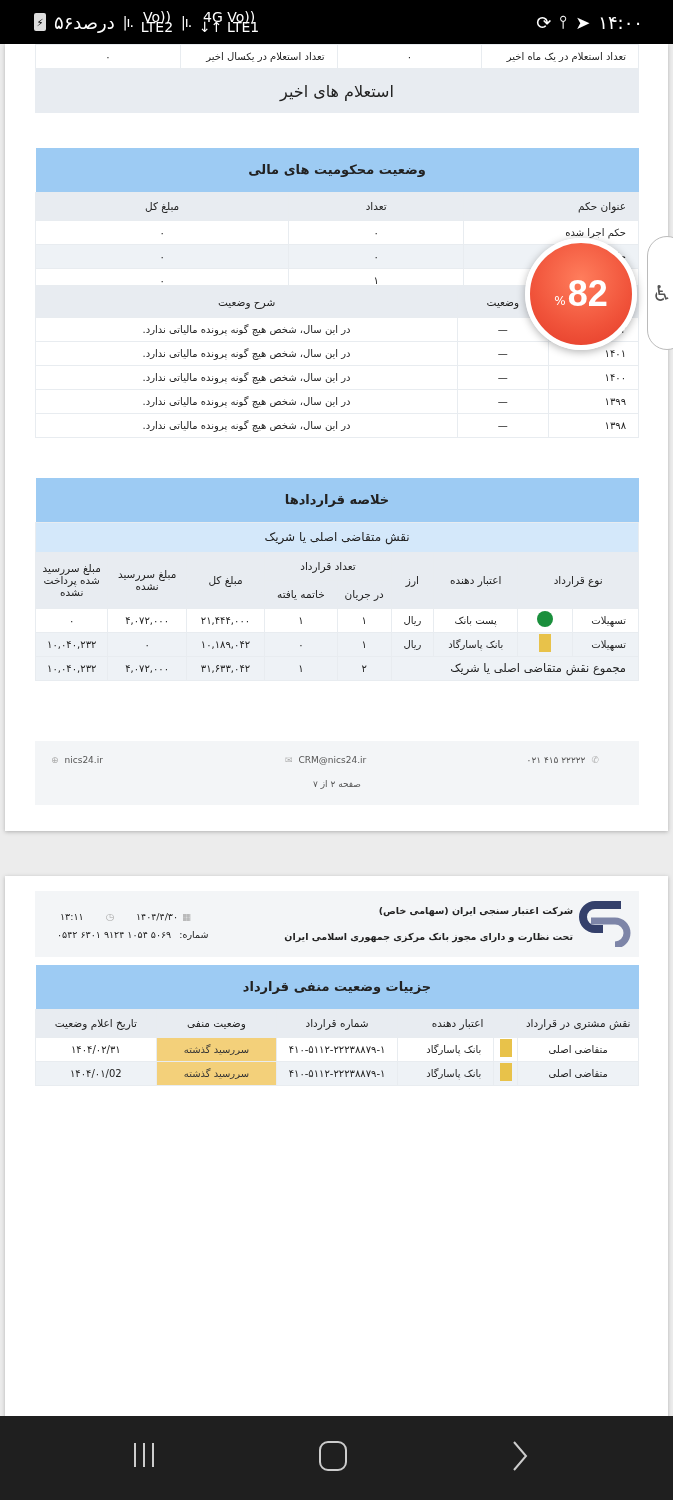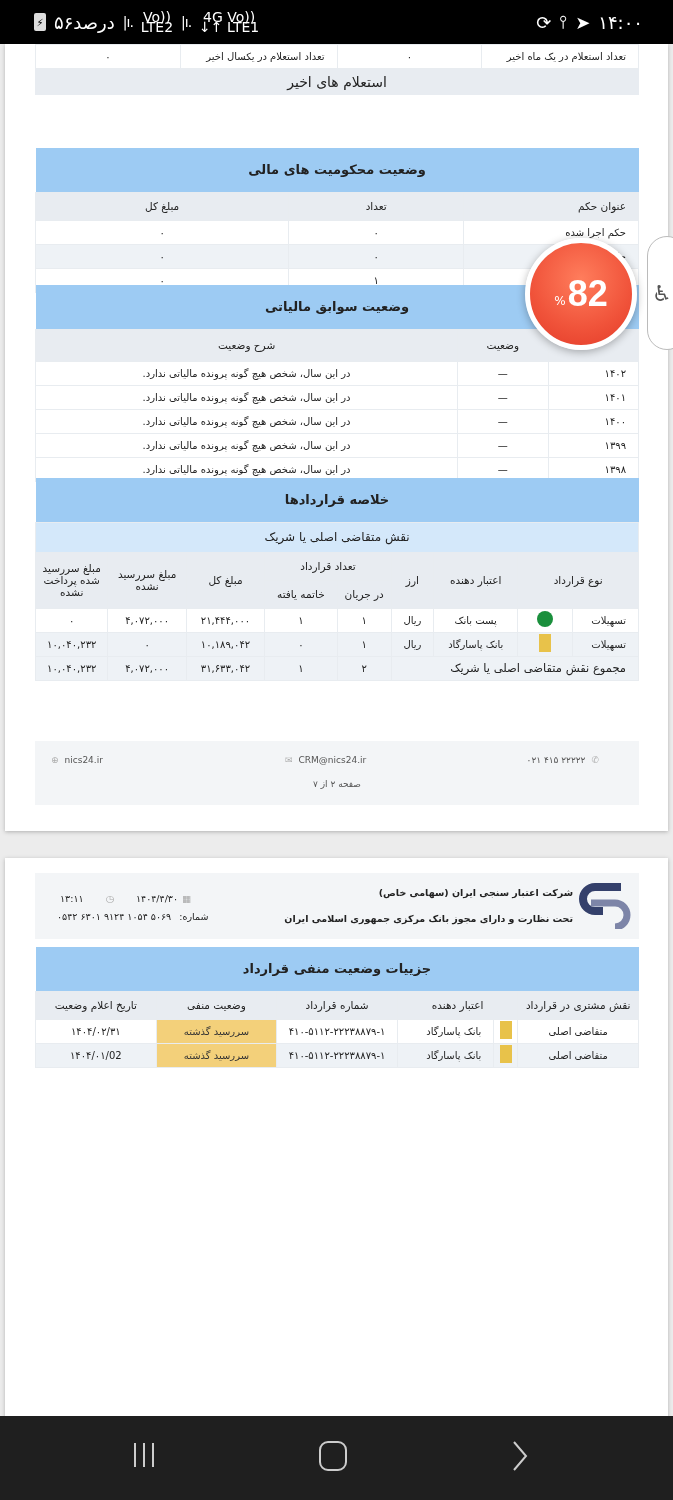--- a/index.html
+++ b/index.html
@@ -5,33 +5,33 @@
   * { box-sizing: border-box; margin: 0; padding: 0; }
   html, body { width: 673px; height: 1500px; overflow: hidden; background: #ececec; font-family: "DejaVu Sans", sans-serif; }
   .statusbar { position: absolute; top: 0; left: 0; width: 673px; height: 44px; background: #000; color: #fff; display: flex; align-items: center; justify-content: space-between; padding: 0 30px 0 34px; }
   .sb-left, .sb-right { display: flex; align-items: center; gap: 8px; font-size: 18px; }
   .sb-small { font-size: 14px; line-height: 10px; text-align: center; }
   .battery { width: 12px; height: 18px; background: #ddd; border-radius: 2px; color: #000; font-size: 10px; display: inline-flex; align-items: center; justify-content: center; }
   .bars { font-size: 14px; letter-spacing: -1px; }
 
   .page { position: absolute; left: 5px; width: 663px; background: #fff; box-shadow: 0 1px 4px rgba(0,0,0,0.25); }
   .page1 { top: 44px; height: 787px; }
-  .page2 { top: 858px; height: 580px; }
+  .page2 { top: 876px; height: 580px; }
 
   .tbl { position: absolute; left: 30px; width: 604px; direction: rtl; font-size: 10px; color: #222; }
   table { width: 100%; border-collapse: collapse; direction: rtl; }
   td, th { font-weight: normal; text-align: center; height: 24px; border: 1px solid #e8ecf0; }
   .title-row td { background: #9dcbf3; font-weight: bold; font-size: 13px; height: 44px; border: none; }
   .head-row td { background: #e8ecf1; font-size: 10.5px; height: 28px; }
   .sub-row td { background: #d4e8fa; font-size: 12px; height: 30px; }
   .alt td { background: #eef2f6; }
   .r { text-align: right; padding-right: 12px; }
   .badge { background: #f3d07a !important; font-weight: normal; color: #333; }
 
-  .inq-head { background: #e8ecf1; height: 26px; display: flex; align-items: center; justify-content: center; font-size: 14px; }
+  .inq-head { background: #e8ecf1; height: 44px; display: flex; align-items: center; justify-content: center; font-size: 16px; }
 
   .footer { position: absolute; left: 30px; top: 697px; width: 604px; height: 64px; background: #f3f5f7; font-size: 9px; color: #555; }
   .f-item { position: absolute; top: 14px; display: flex; align-items: center; gap: 6px; }
   .f-page { position: absolute; top: 38px; width: 100%; text-align: center; direction: rtl; }
 
   .p2head { position: absolute; left: 30px; top: 15px; width: 604px; height: 66px; background: #f3f5f7; font-size: 9.5px; color: #222; }
   .logo { position: absolute; right: 4px; top: 8px; width: 58px; height: 48px; }
   .company { position: absolute; right: 66px; top: 14px; direction: rtl; font-weight: bold; }
   .company2 { position: absolute; right: 66px; top: 40px; direction: rtl; font-weight: bold; }
   .meta1 { position: absolute; left: 25px; top: 20px; display: flex; gap: 22px; align-items: center; }
@@ -107,23 +107,20 @@
         <td>۱</td>
         <td>۰</td>
       </tr>
     </tbody>
       </table>
   </div>
 
   <div class="tbl" style="top:241px;">
     <table>
       <tbody>
-          <tr class="title-row">
-            <td colspan="3">وضعیت سوابق مالیاتی</td>
-          </tr>
       <tr class="head-row" style="height:32px;">
         <td class="r" style="width:15%;"></td>
         <td style="width:15%;">وضعیت</td>
         <td style="width:70%;">شرح وضعیت</td>
       </tr>
       <tr>
             <td class="r">۱۴۰۲</td>
             <td>—</td>
             <td>در این سال، شخص هیچ گونه پرونده مالیاتی ندارد.</td>
           </tr>

